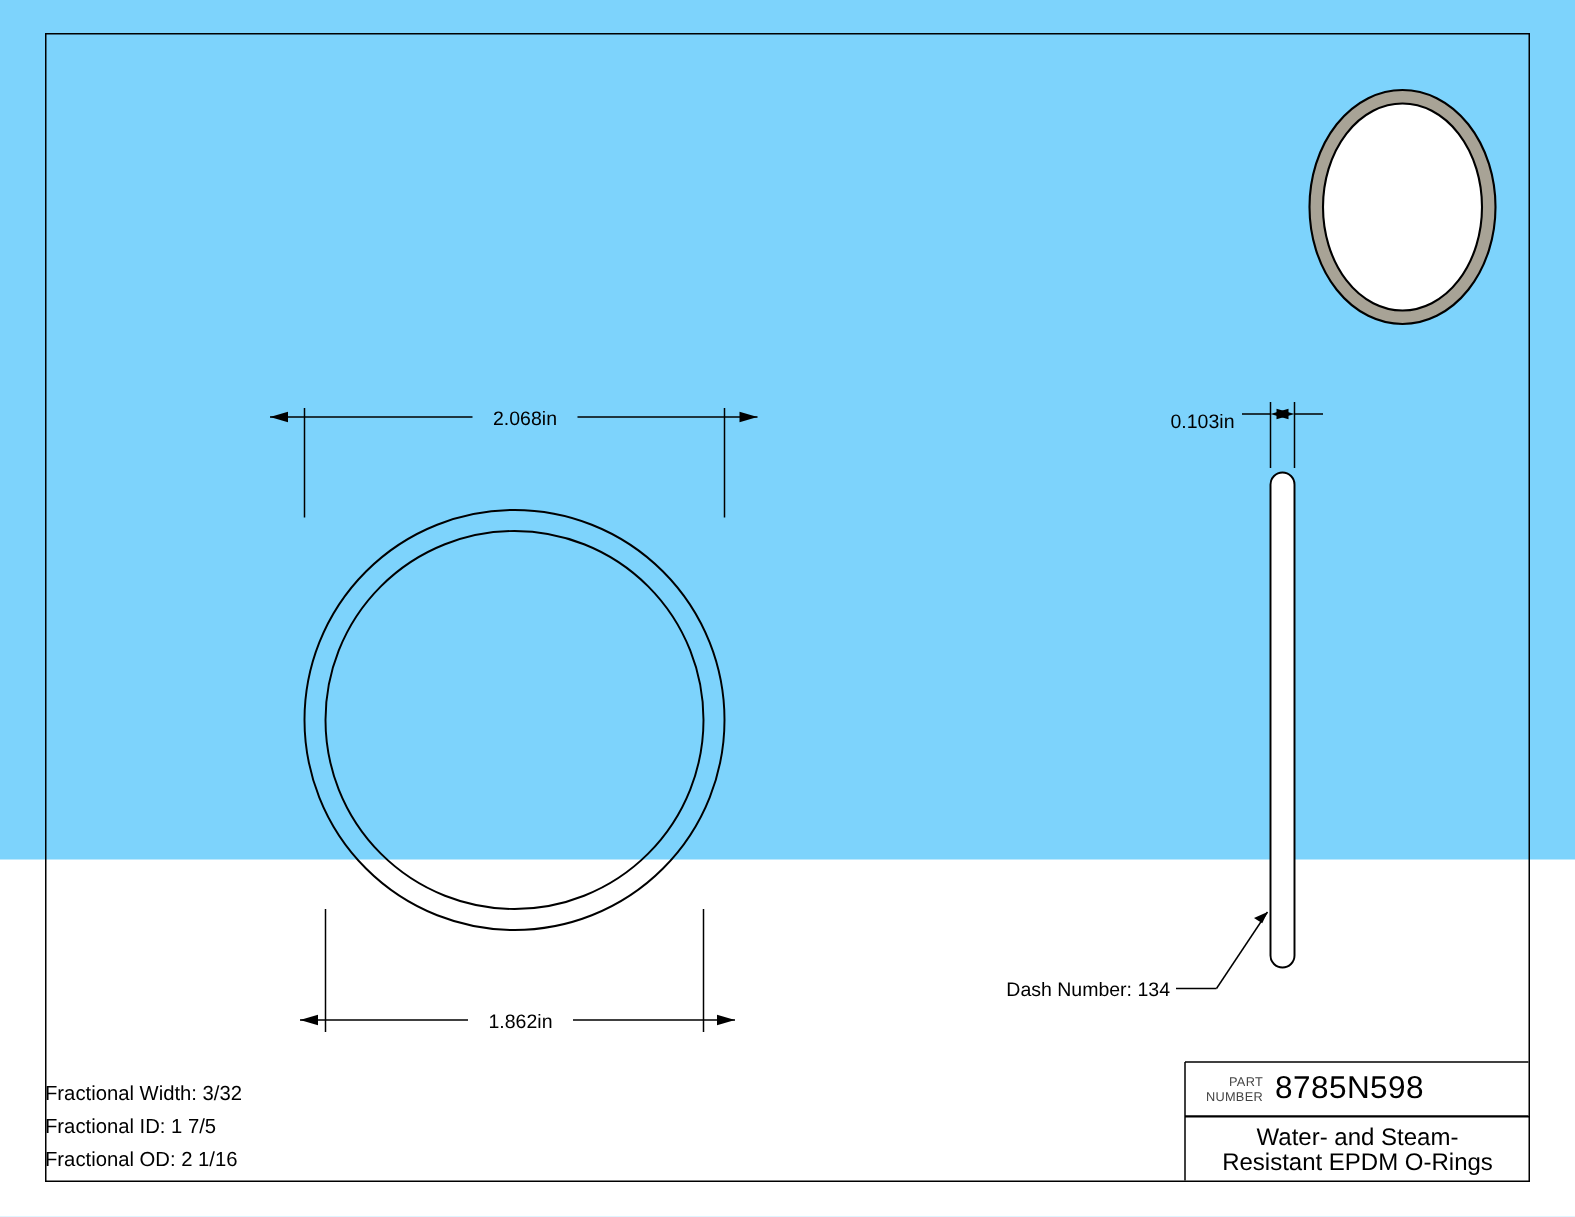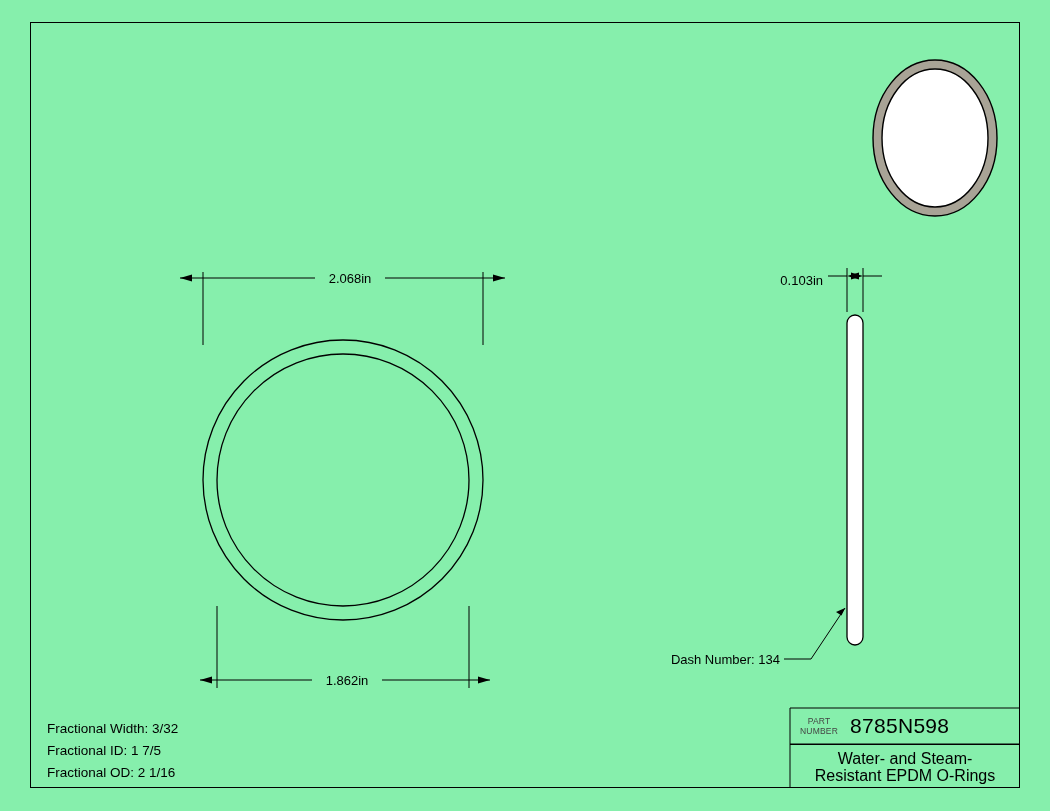--- a/index.html
+++ b/index.html
@@ -10,22 +10,22 @@
   body {
     width: 1050px;
     height: 811px;
     font-family: "Liberation Sans", sans-serif;
     color: #000000;
     overflow: hidden;
   }
   #sheet {
     position: relative;
     width: 1050px;
-    height: 811px;
-    background: #86efac;
+    height: 573px;
+    background: #7dd3fc;
   }
   .border-line {
     position: absolute;
     background: #000000;
   }
   svg {
     display: block;
   }
   #drawing {
     position: absolute;
@@ -42,40 +42,39 @@
   .spec-block {
     position: absolute;
     left: 30px;
     top: 718px;
     font-size: 13.5px;
     line-height: 22px;
     color: #000000;
   }
   .spec-line {
     white-space: nowrap;
-    padding-left: 17px;
   }
   .title-block {
     position: absolute;
     left: 790px;
     top: 708px;
     width: 230px;
     height: 80px;
   }
   .tb-row1 {
     display: flex;
     align-items: center;
     height: 36px;
     border-bottom: 1px solid #000000;
     padding-left: 6px;
   }
   .tb-label {
     font-size: 8.5px;
     line-height: 10px;
-    text-align: center;
+    text-align: right;
     width: 46px;
     color: #444444;
     letter-spacing: 0.2px;
   }
   .tb-partno {
     font-size: 21px;
     font-weight: normal;
     margin-left: 8px;
     letter-spacing: 0.3px;
   }

